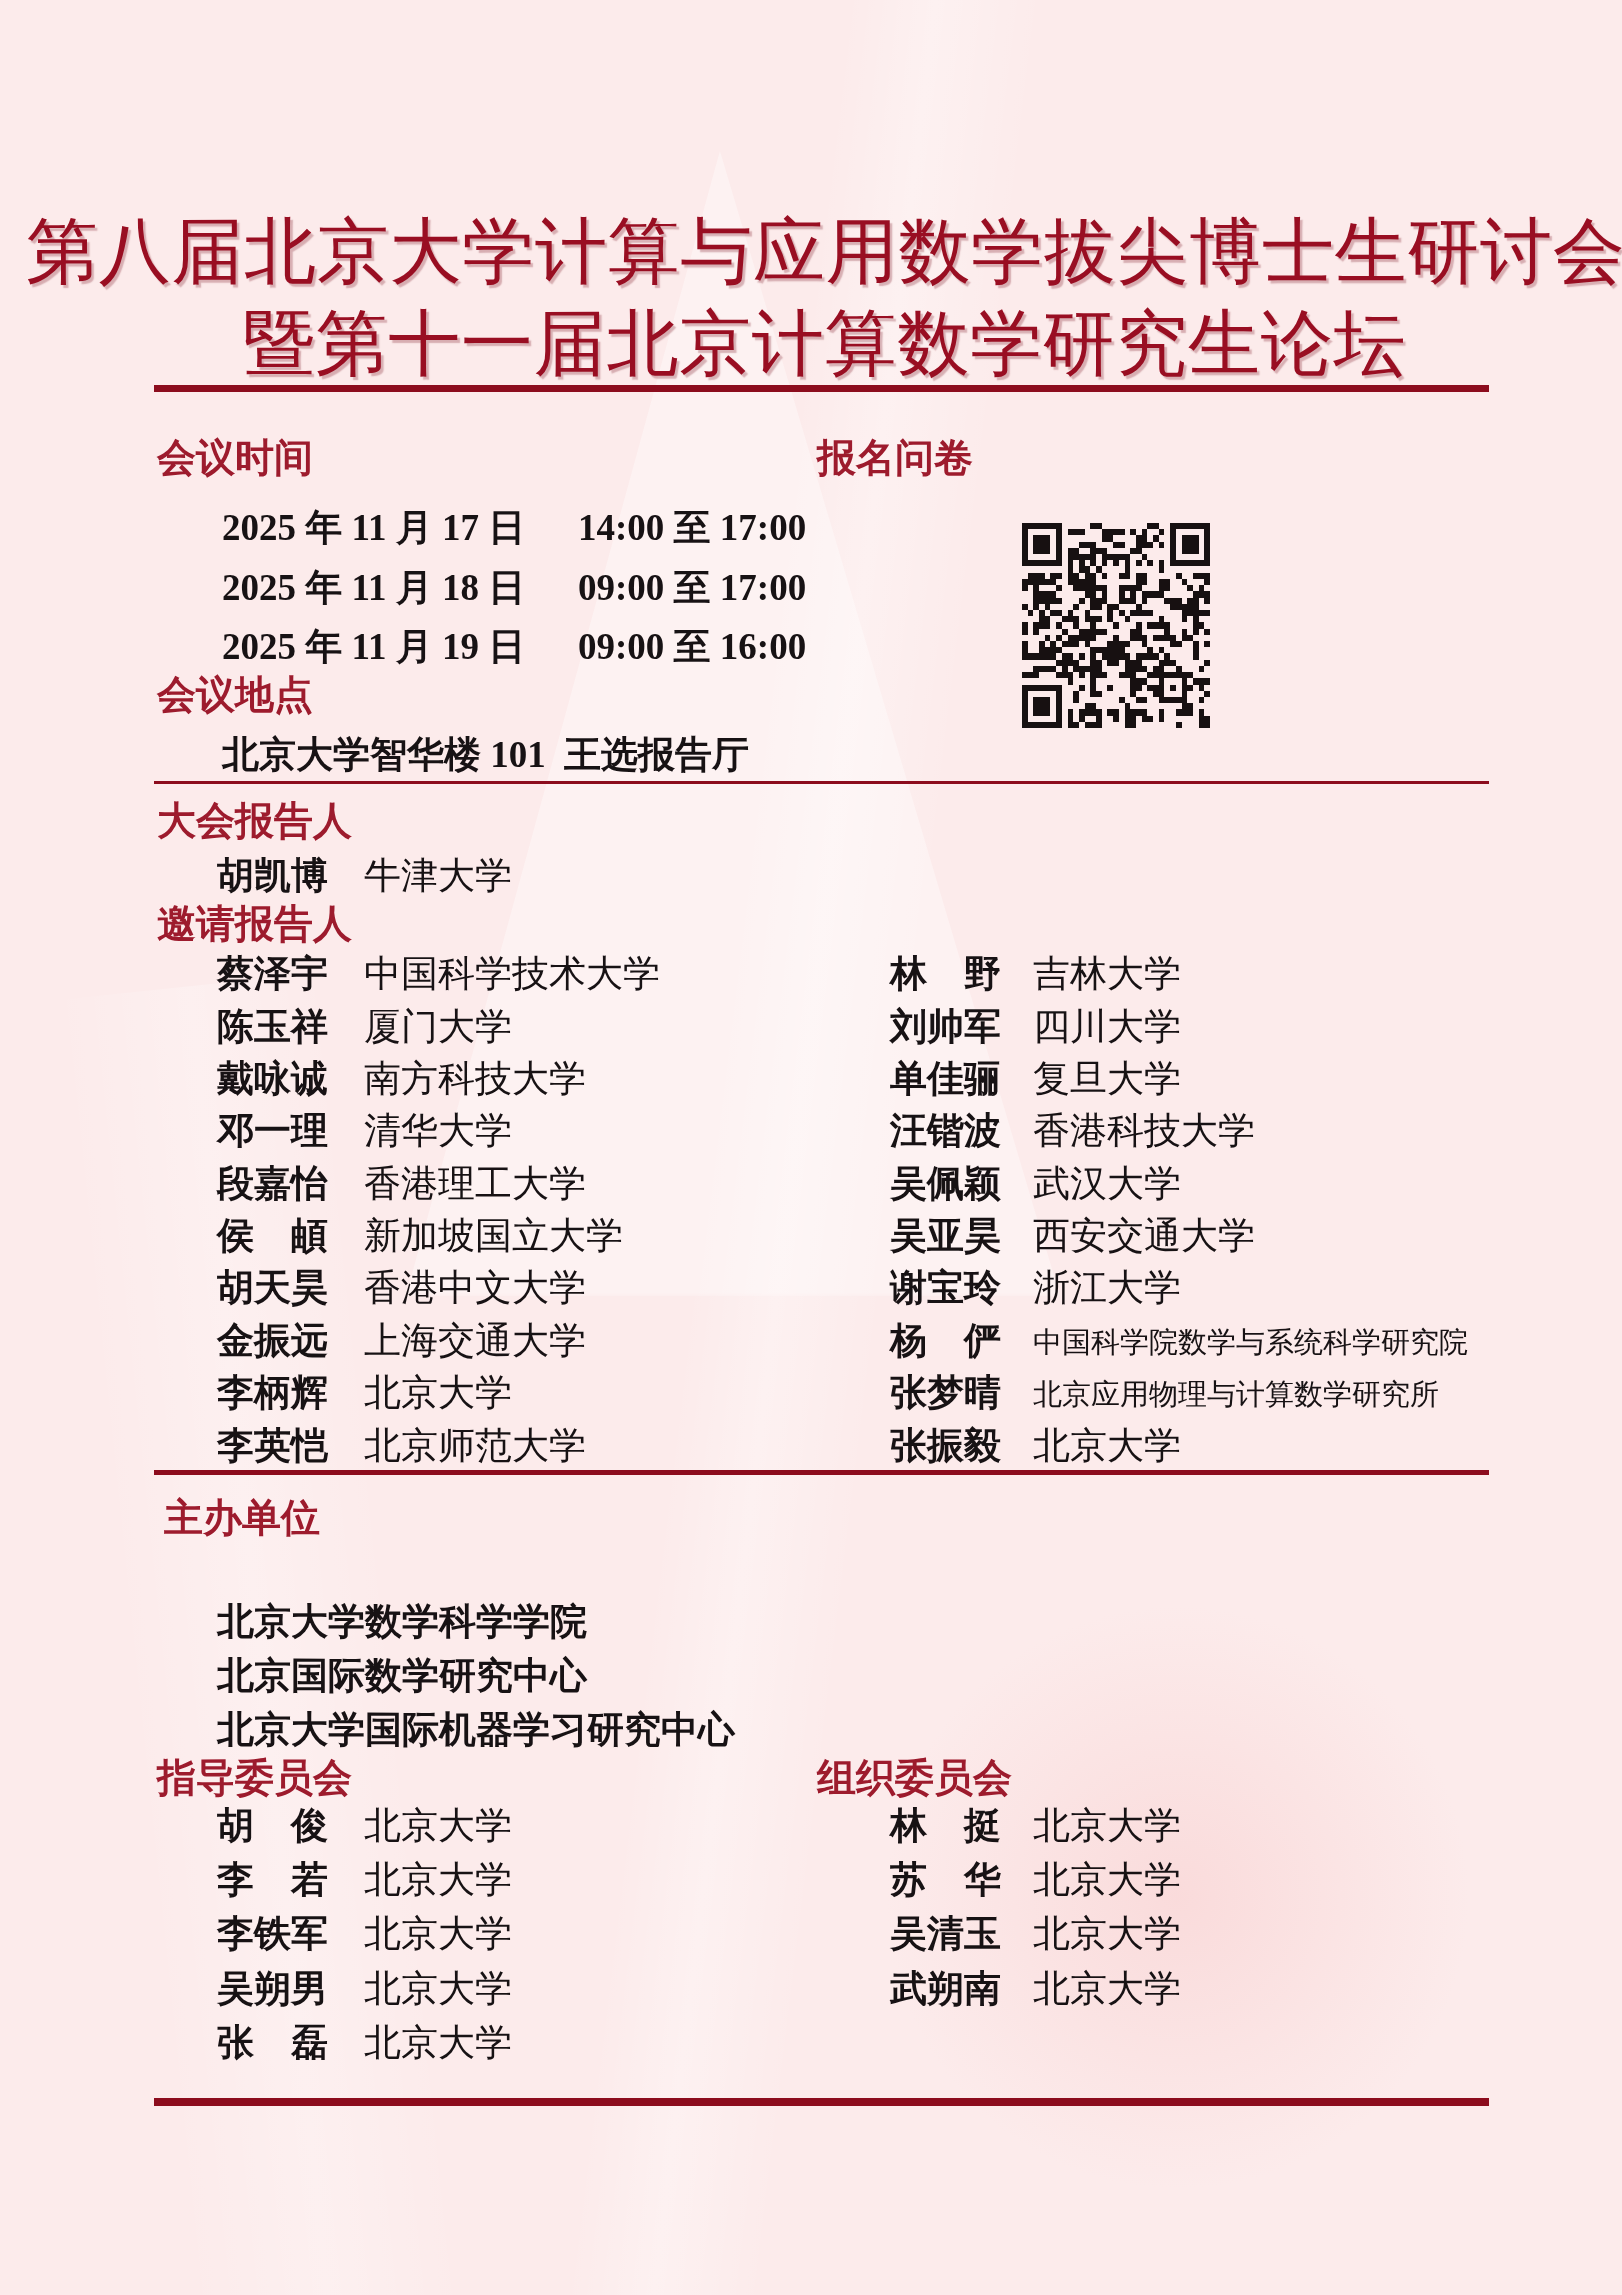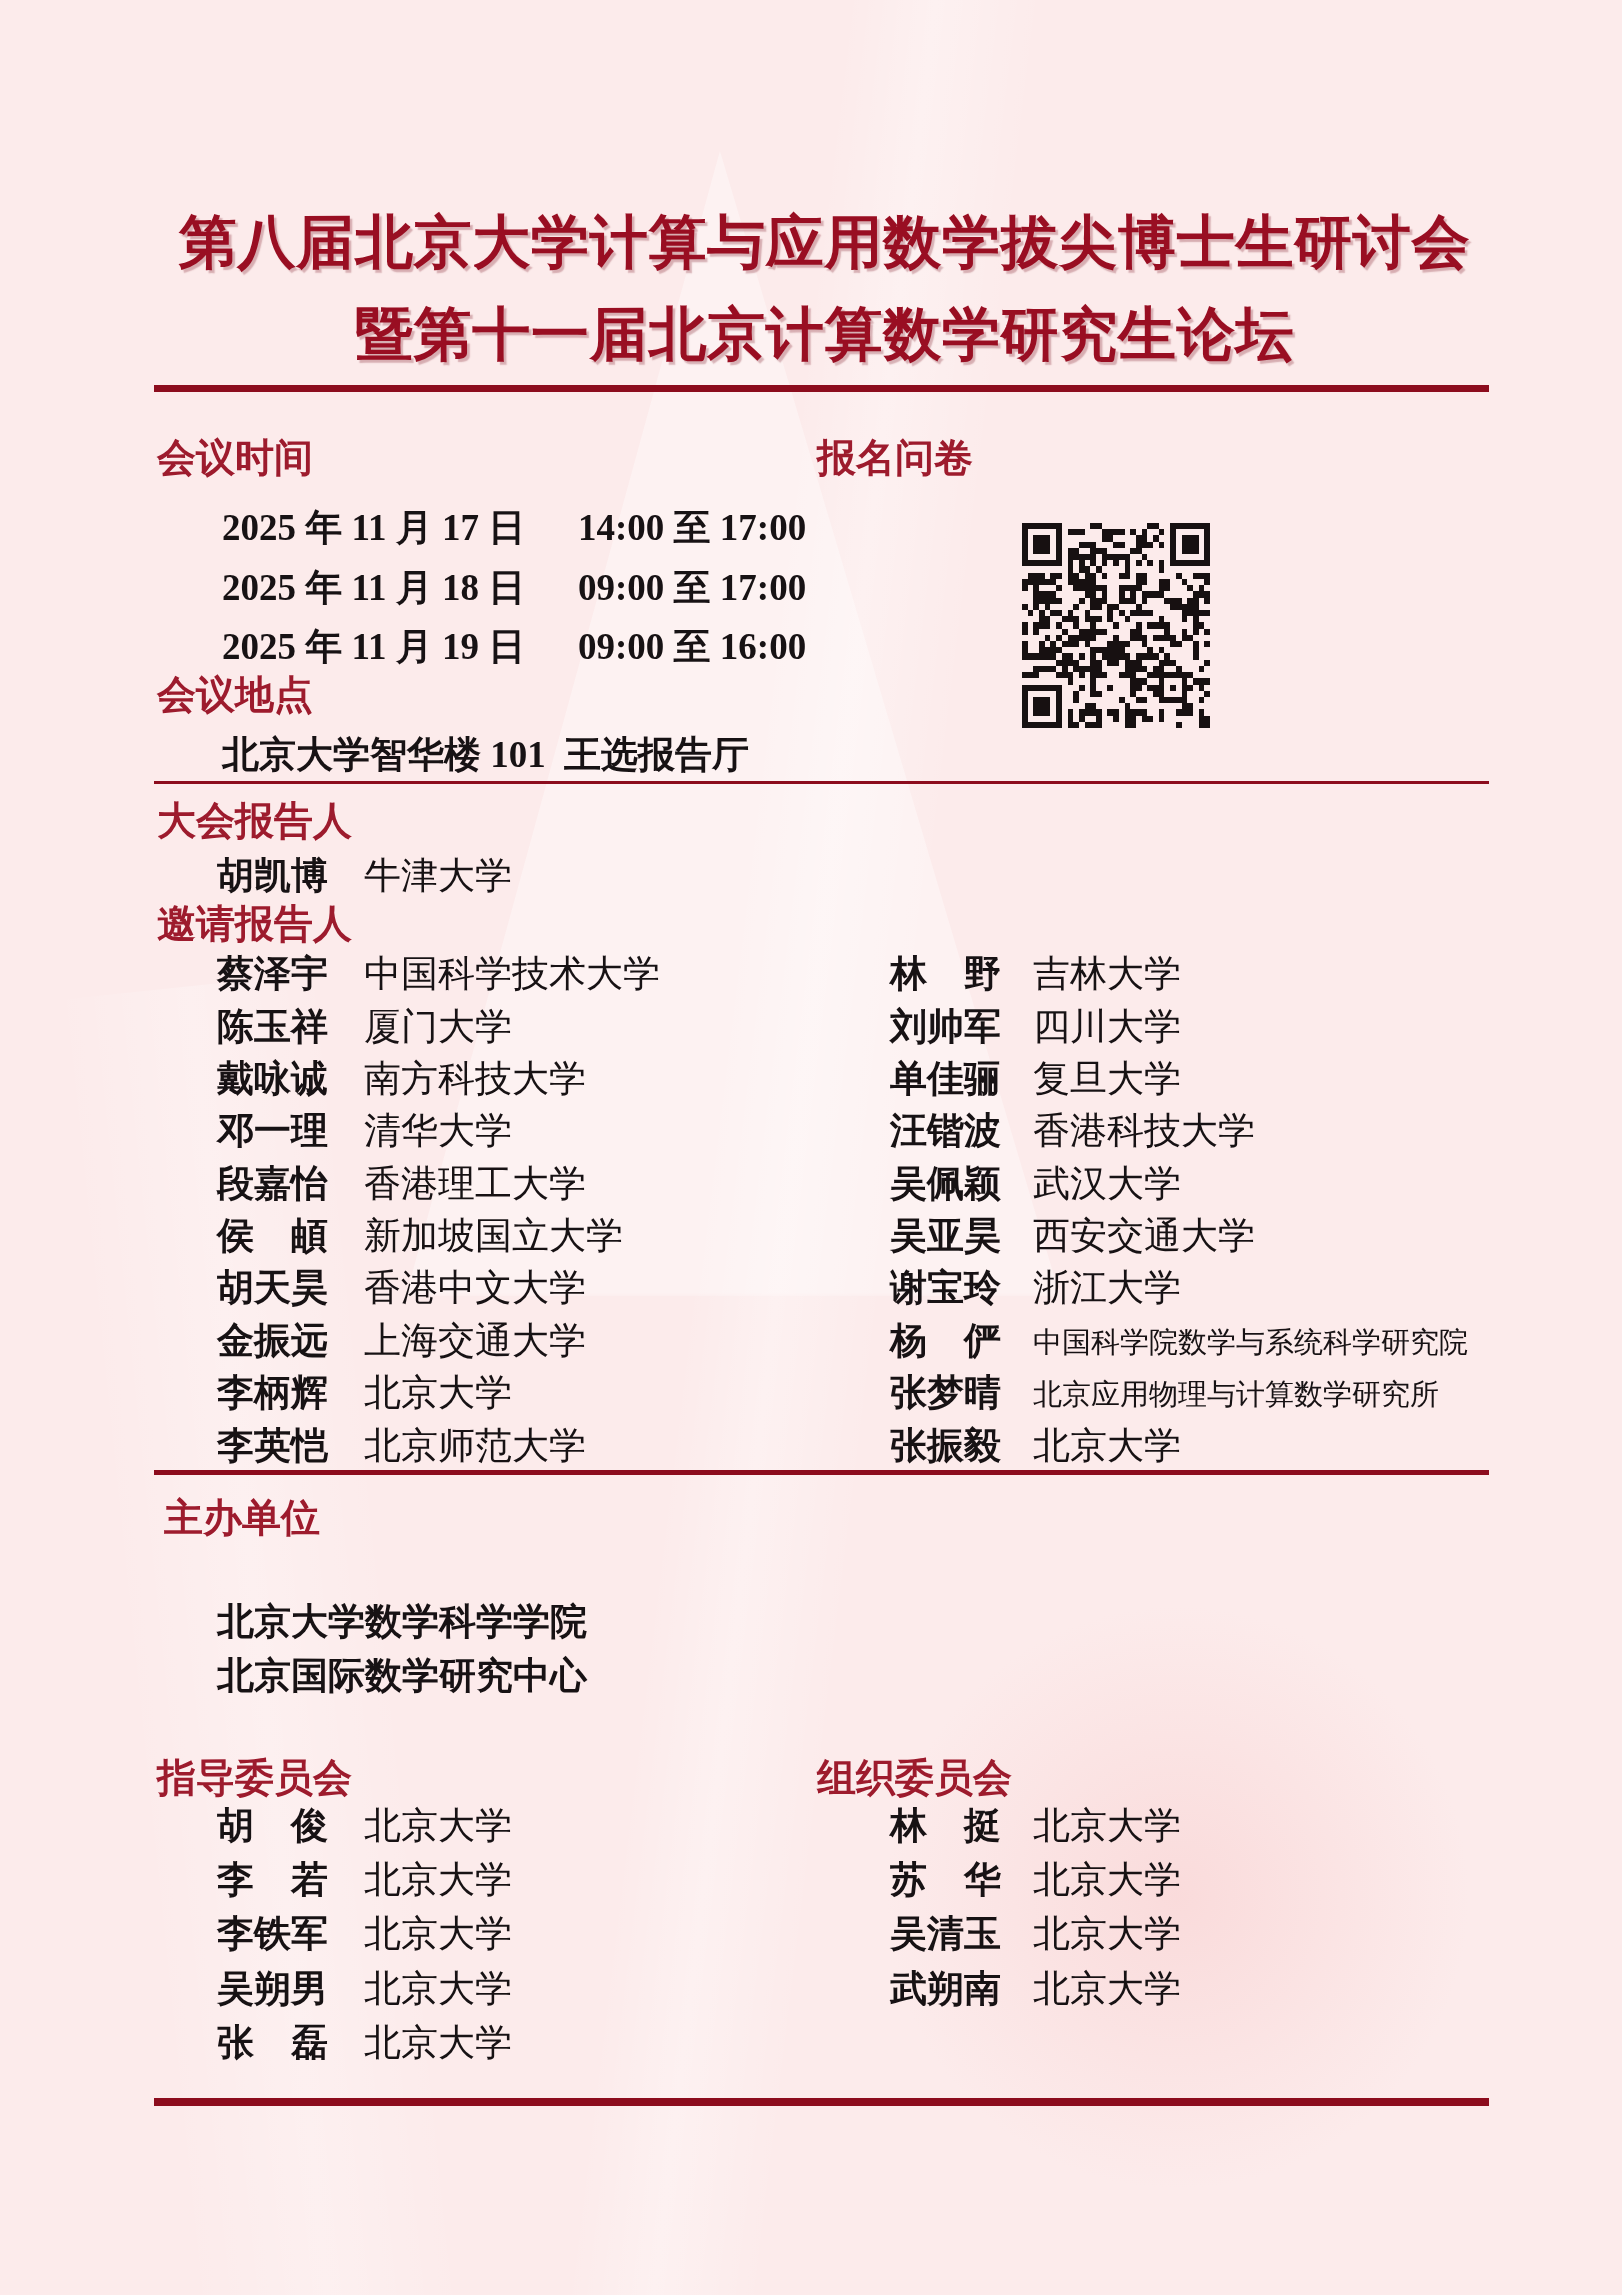--- a/index.html
+++ b/index.html
@@ -40,21 +40,21 @@
   .bg-glow{
     left:883px;top:1603px;width:589px;height:589px;
     background:radial-gradient(circle at 50% 50%,rgba(248,206,206,0.55) 0%,rgba(248,206,206,0) 70%);
   }
 
   .layer{position:absolute;left:0;top:0;width:1623px;height:2295px;z-index:2;}
 
   .title-line{
     position:absolute;left:26px;width:1597px;
     text-align:center;
-    font-size:58px;font-weight:bold;
+    font-size:72px;font-weight:normal;
     color:var(--title);
     letter-spacing:0.7px;
     text-shadow:2.6px 3.3px 1.3px rgba(120,14,30,0.28);
     white-space:nowrap;
   }
   #title1{top:204px;}
   #title2{top:296px;}
 
   .rule{position:absolute;left:154px;width:1335px;background:var(--rule);}
   #rule-title{top:385px;height:7.2px;}
@@ -748,20 +748,21 @@
     <div class="row col-r" style="top:1425px;">
       <span class="name">张振毅</span>
       <span class="affil">北京大学</span>
     </div>
 
     <div id="rule-mid" class="rule"></div>
 
     <div class="heading" style="left:164px;top:1497px;">主办单位</div>
     <div class="host-item" style="top:1601px;">北京大学数学科学学院</div>
     <div class="host-item" style="top:1655px;">北京国际数学研究中心</div>
+    <div class="host-item" style="top:1709px;">北京大学国际机器学习研究中心</div>
 
     <div class="heading" style="left:157px;top:1757px;">指导委员会</div>
     <div class="row col-l" style="top:1805px;">
       <span class="name">胡　俊</span>
       <span class="affil">北京大学</span>
     </div>
     <div class="row col-l" style="top:1859px;">
       <span class="name">李　若</span>
       <span class="affil">北京大学</span>
     </div>

